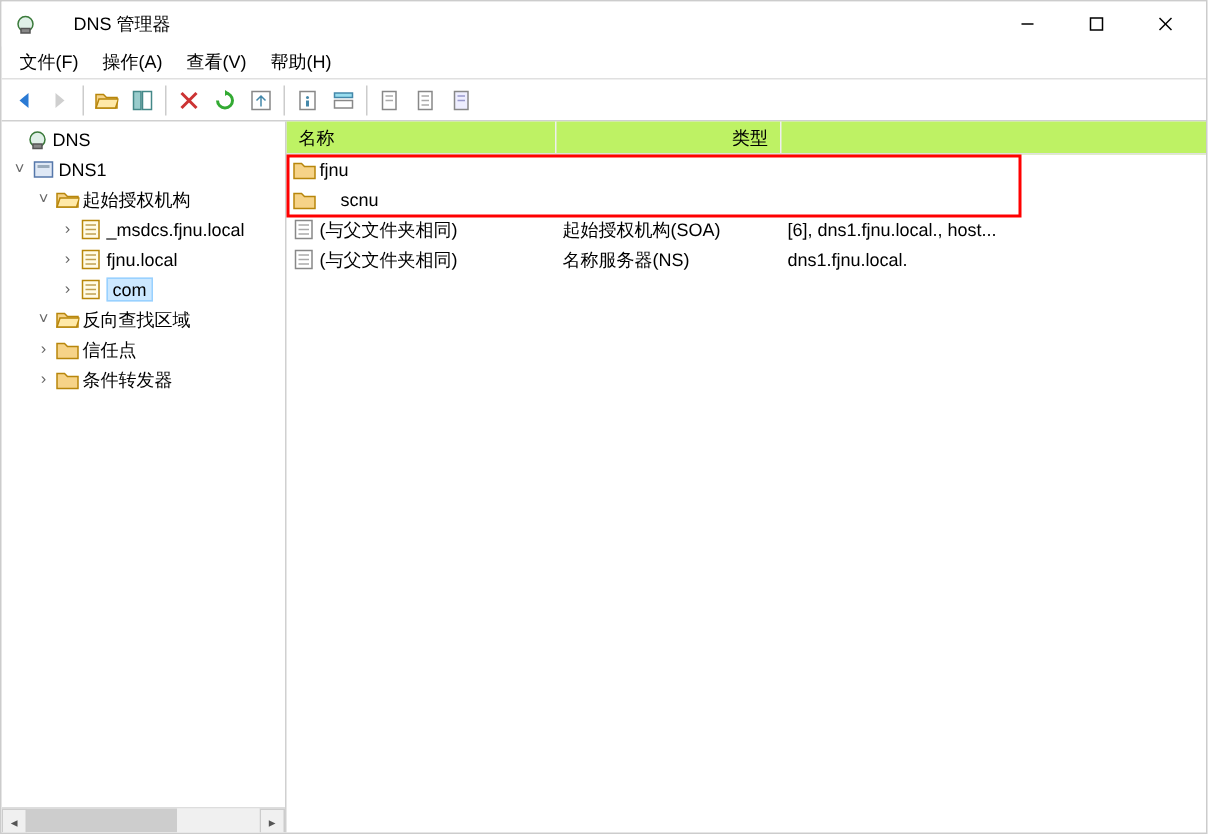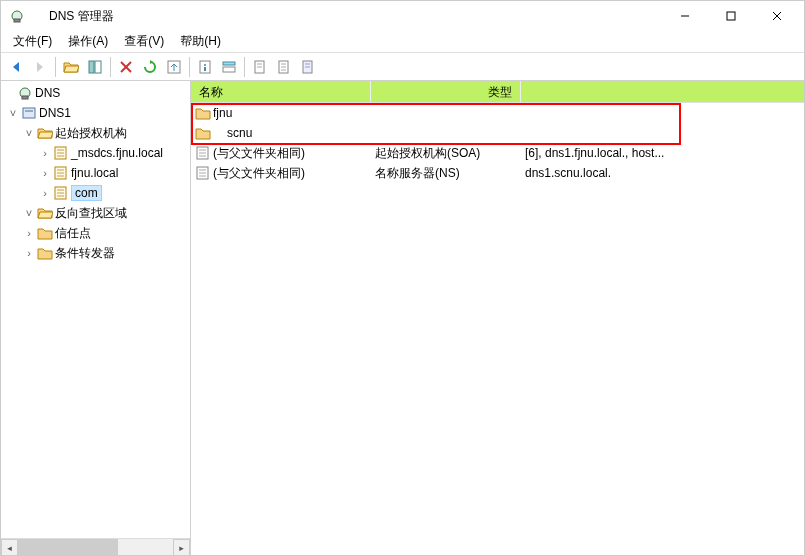--- a/index.html
+++ b/index.html
@@ -405,18 +405,18 @@
       </div>
 
       <div class="list-row">
         <div class="cell cell-name">
           <svg class="record-icon">
               <use href="#record-file"></use>
             </svg>
           <span style="margin-left:2px">(与父文件夹相同)</span>
         </div>
         <div class="cell cell-type">名称服务器(NS)</div>
-        <div class="cell cell-data">dns1.scnu.local.</div>
+        <div class="cell cell-data">dns1.fjnu.local.</div>
       </div>
 
     </div>
   </div>
 </div>
 
 </body></html>

